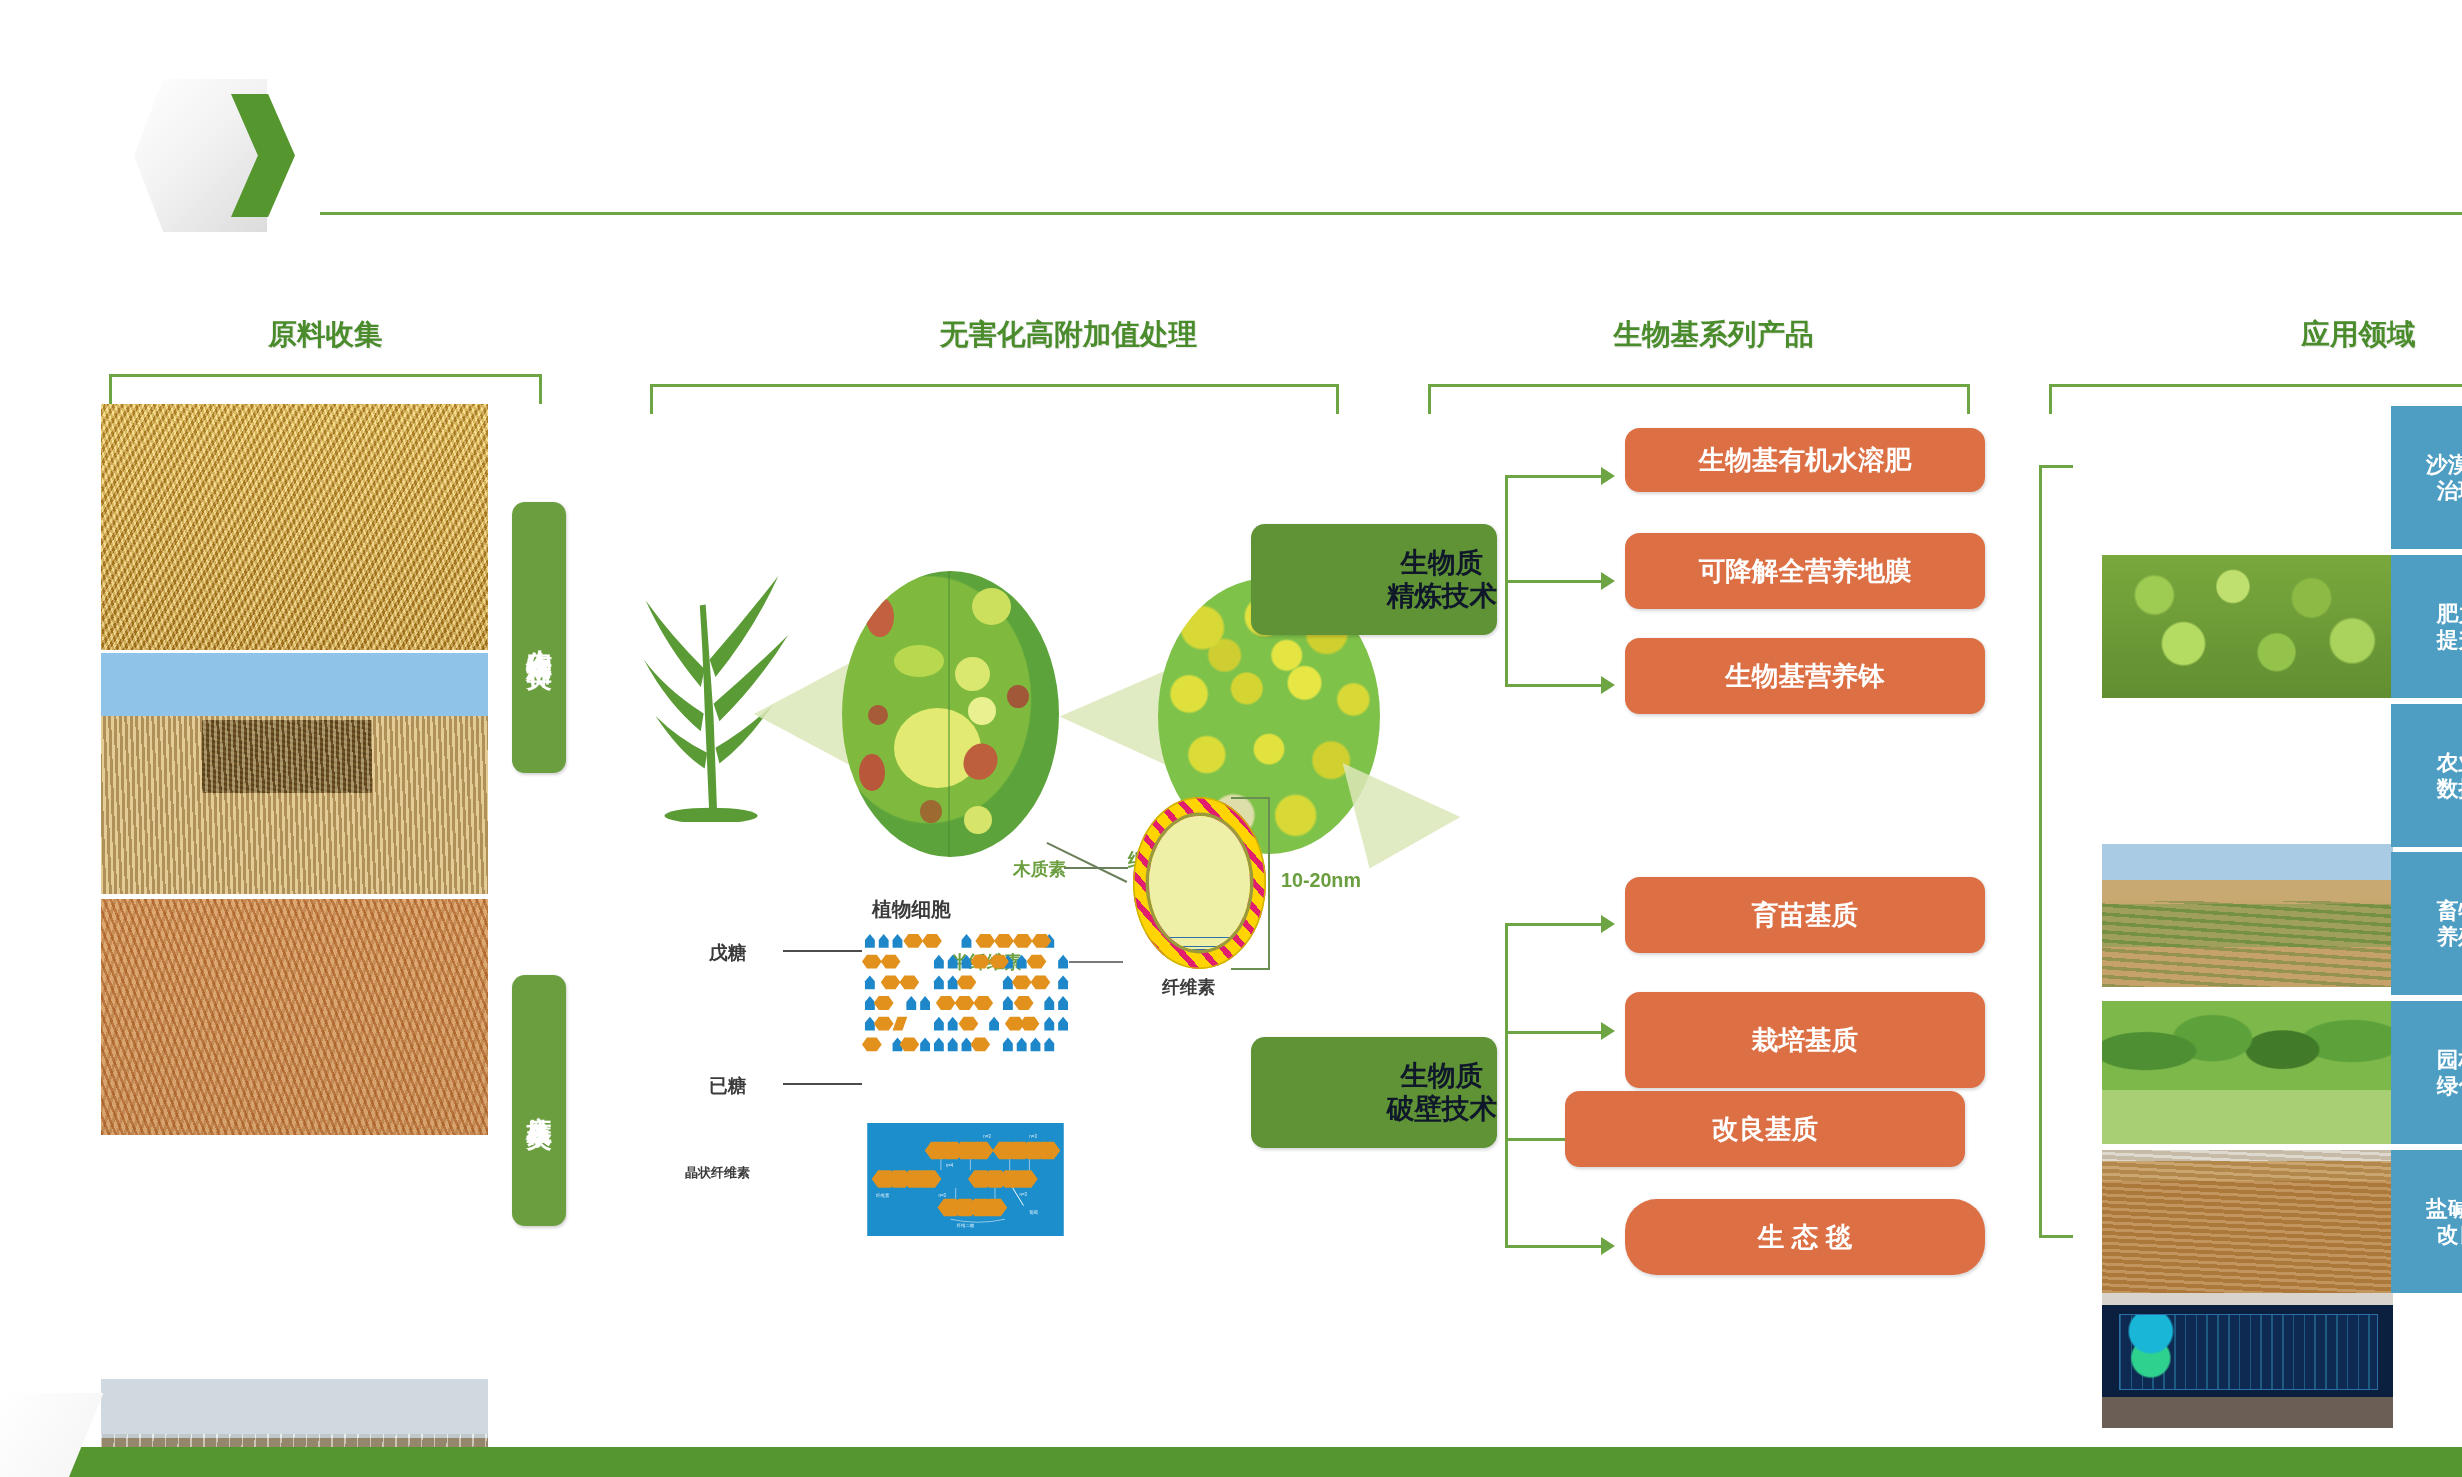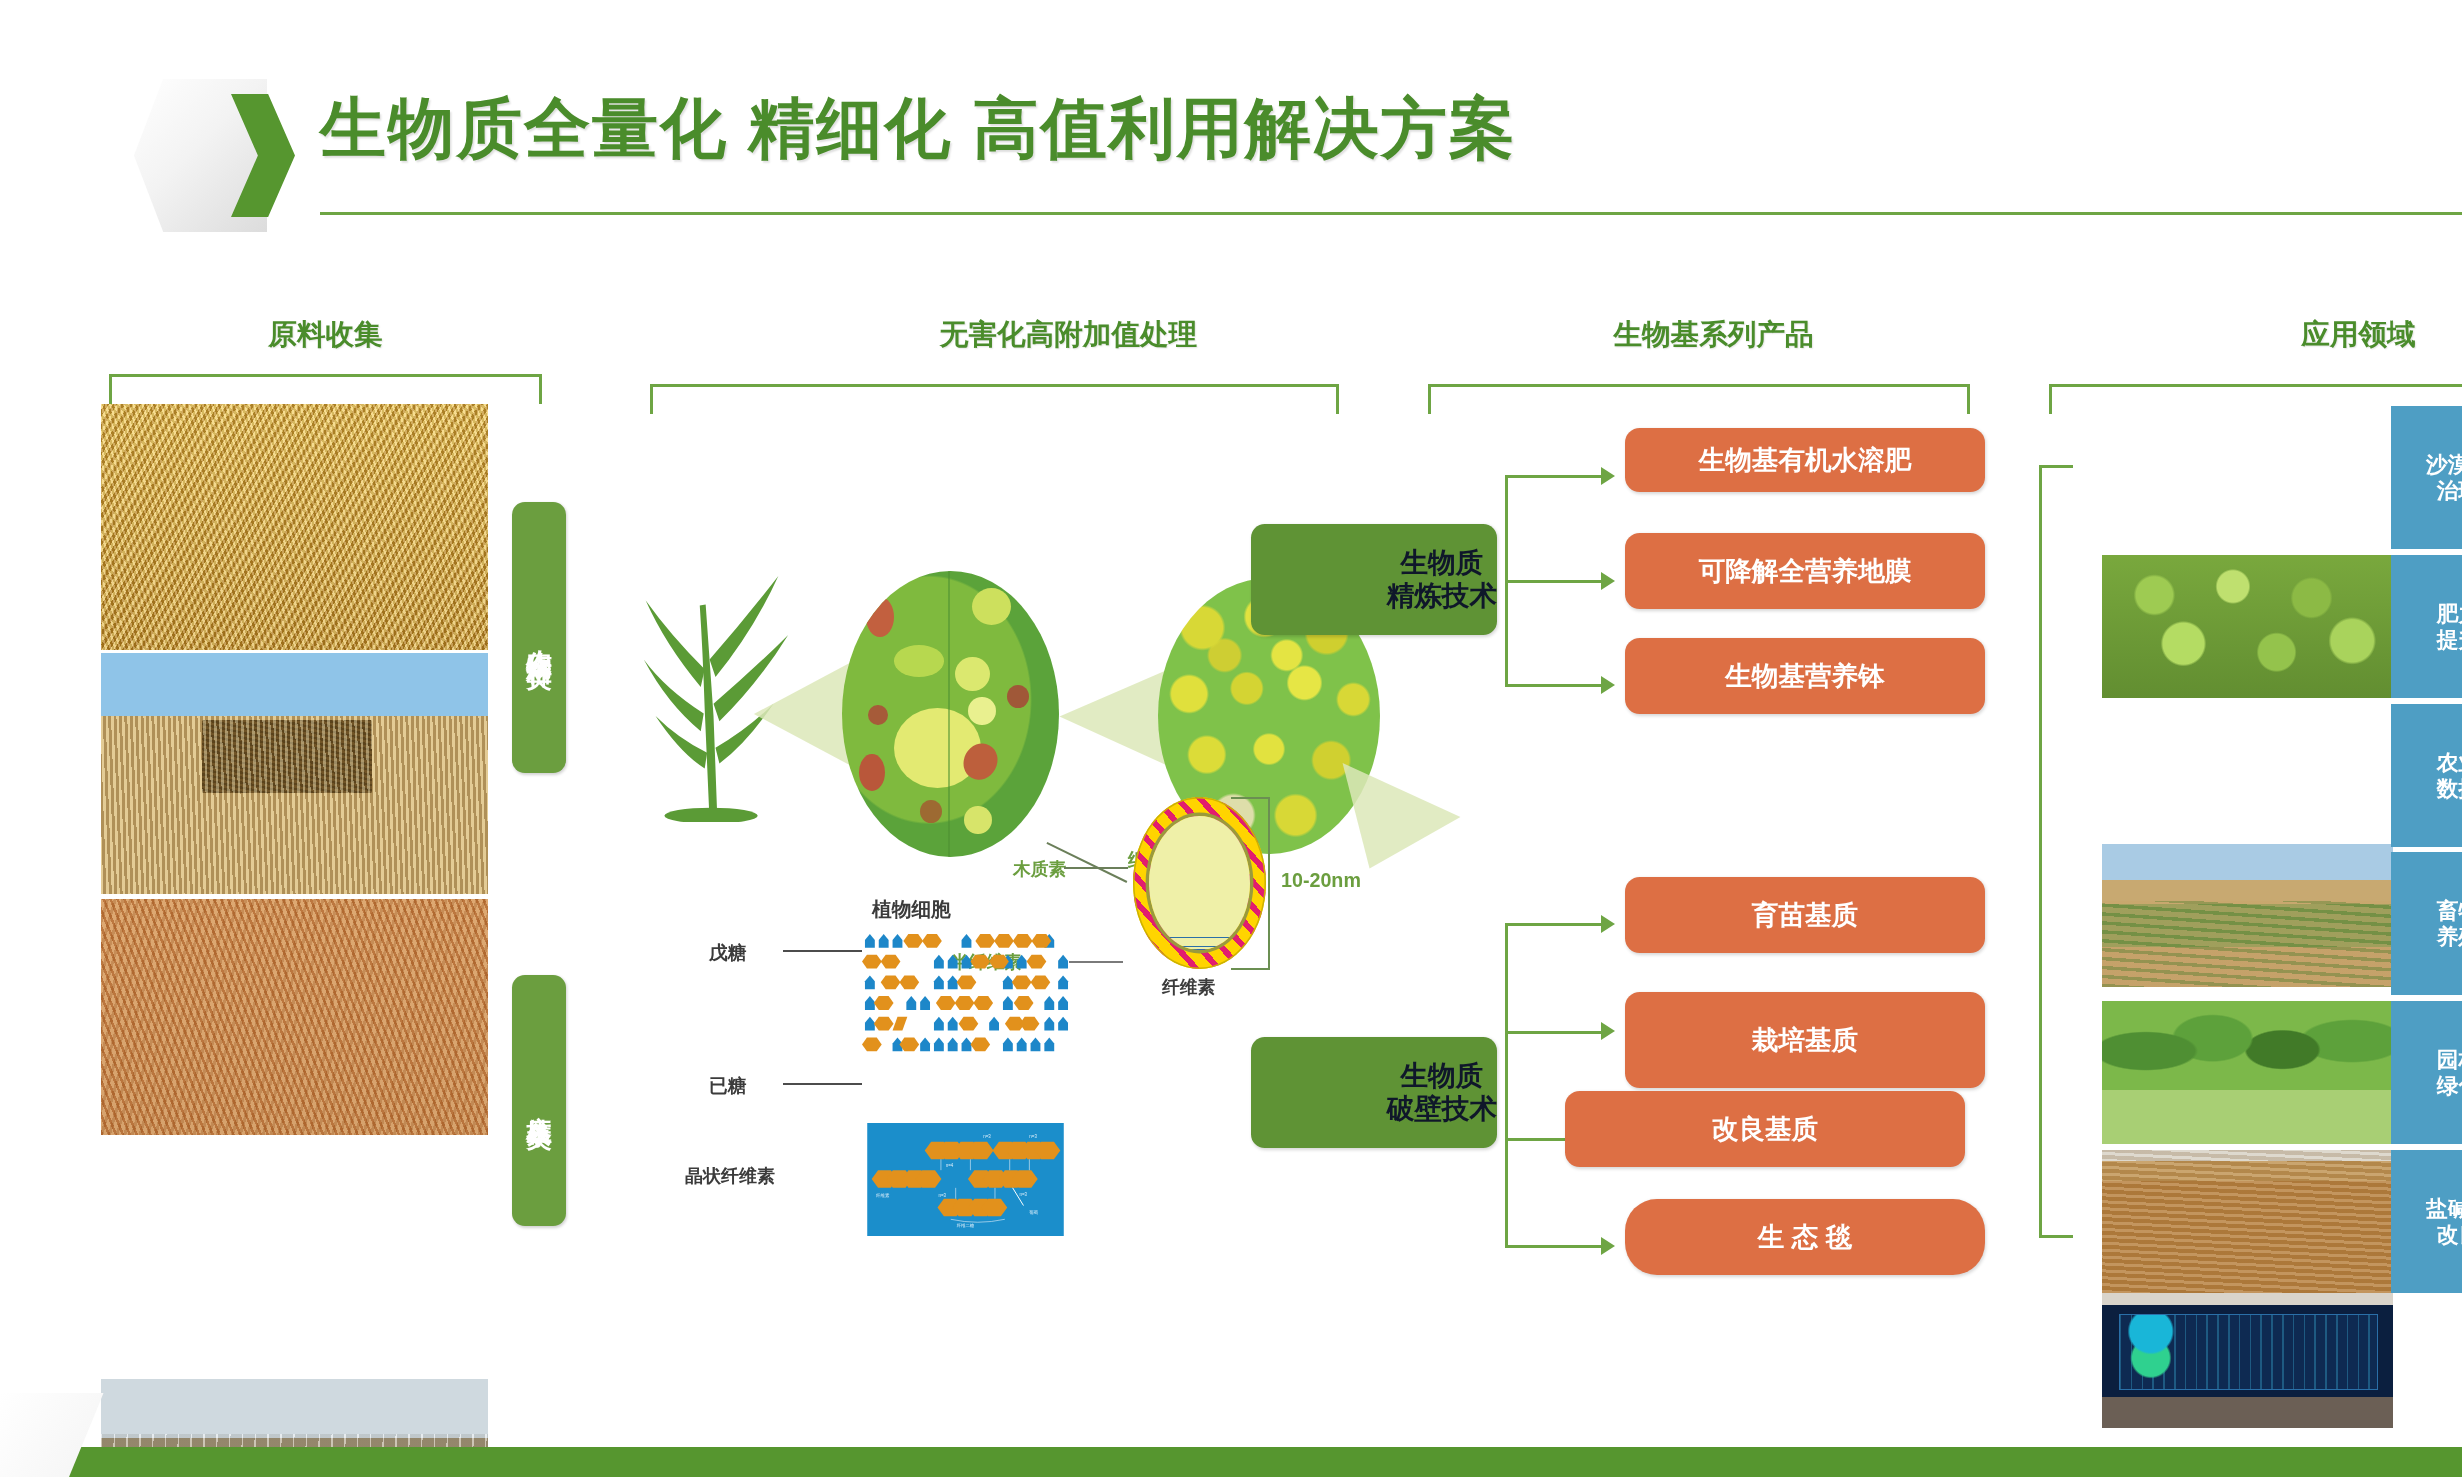--- a/index.html
+++ b/index.html
@@ -196,21 +196,20 @@
     clip-path:polygon(0% 0%, 30% 0%, 20% 100%, 0% 100%);
     filter:drop-shadow(2px -1.5px 3.4px rgba(0,0,0,.12));
   }
 </style>
 </head>
 <body>
 
 <div id="header">
   <div id="hex-badge"></div>
   <div id="hex-arrow"></div>
-  <div id="main-title">生物质全量化 精细化 高值利用解决方案</div>
   <div id="title-rule"></div>
 </div>
 
 <div class="sec-label" style="left:158px;top:315px;width:335px;">原料收集</div>
 <div class="bracket" style="left:109px;top:374px;width:433px;"></div>
 
 <div class="sec-label" style="left:650px;top:315px;width:837px;font-family:Liberation Serif, serif;">无害化高附加值处理</div>
 <div class="bracket" style="left:650px;top:384px;width:689px;"></div>
 
 <div class="sec-label" style="left:1418px;top:315px;width:591px;">生物基系列产品</div>
@@ -393,21 +392,21 @@
         <polygon points="206,176 226,176 236,190 226,204 206,204 196,190"></polygon>
           <polygon points="300,176 320,176 330,190 320,204 300,204 290,190"></polygon>
         <polygon points="330,176 350,176 360,190 350,204 330,204 320,190"></polygon>
         <polygon points="10,218 30,218 40,232 30,246 10,246 0,232"></polygon>
           <polygon points="86,218 106,218 116,232 106,246 86,246 76,232"></polygon>
         <polygon points="230,218 250,218 260,232 250,246 230,246 220,232"></polygon>
       </g>
     </g>
   </svg>
 
-  <div class="dlabel" style="left:79px;top:662px;font-size:18px;">晶状纤维素</div>
+  <div class="dlabel" style="left:79px;top:662px;font-size:13px;">晶状纤维素</div>
 
   <svg width="197" height="113" style="position:absolute;left:261px;top:621px;" viewBox="0 0 400 230">
     <rect x="0" y="0" width="400" height="230" fill="#1b8ecb"></rect>
     <g fill="#e2911c">
       <polygon points="130,38 156,38 169,56 156,74 130,74 117,56"></polygon>
       <polygon points="158,38 184,38 197,56 184,74 158,74 145,56"></polygon>
       <polygon points="190,38 216,38 229,56 216,74 190,74 177,56"></polygon>
       <polygon points="218,38 244,38 257,56 244,74 218,74 205,56"></polygon>
       <polygon points="268,38 294,38 307,56 294,74 268,74 255,56"></polygon>
       <polygon points="296,38 322,38 335,56 322,74 296,74 283,56"></polygon>

